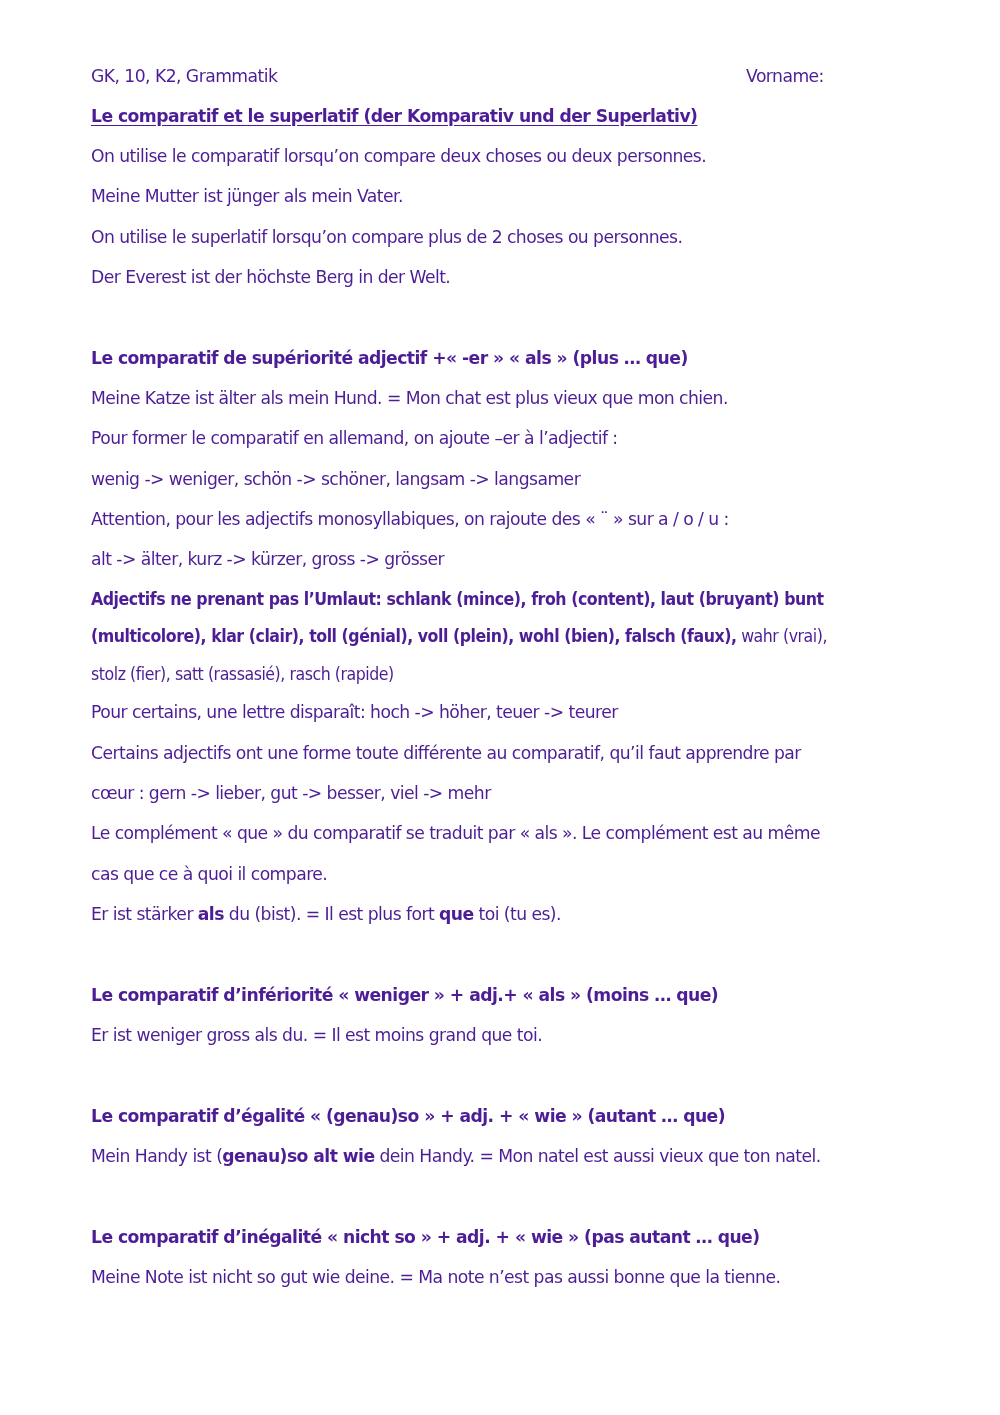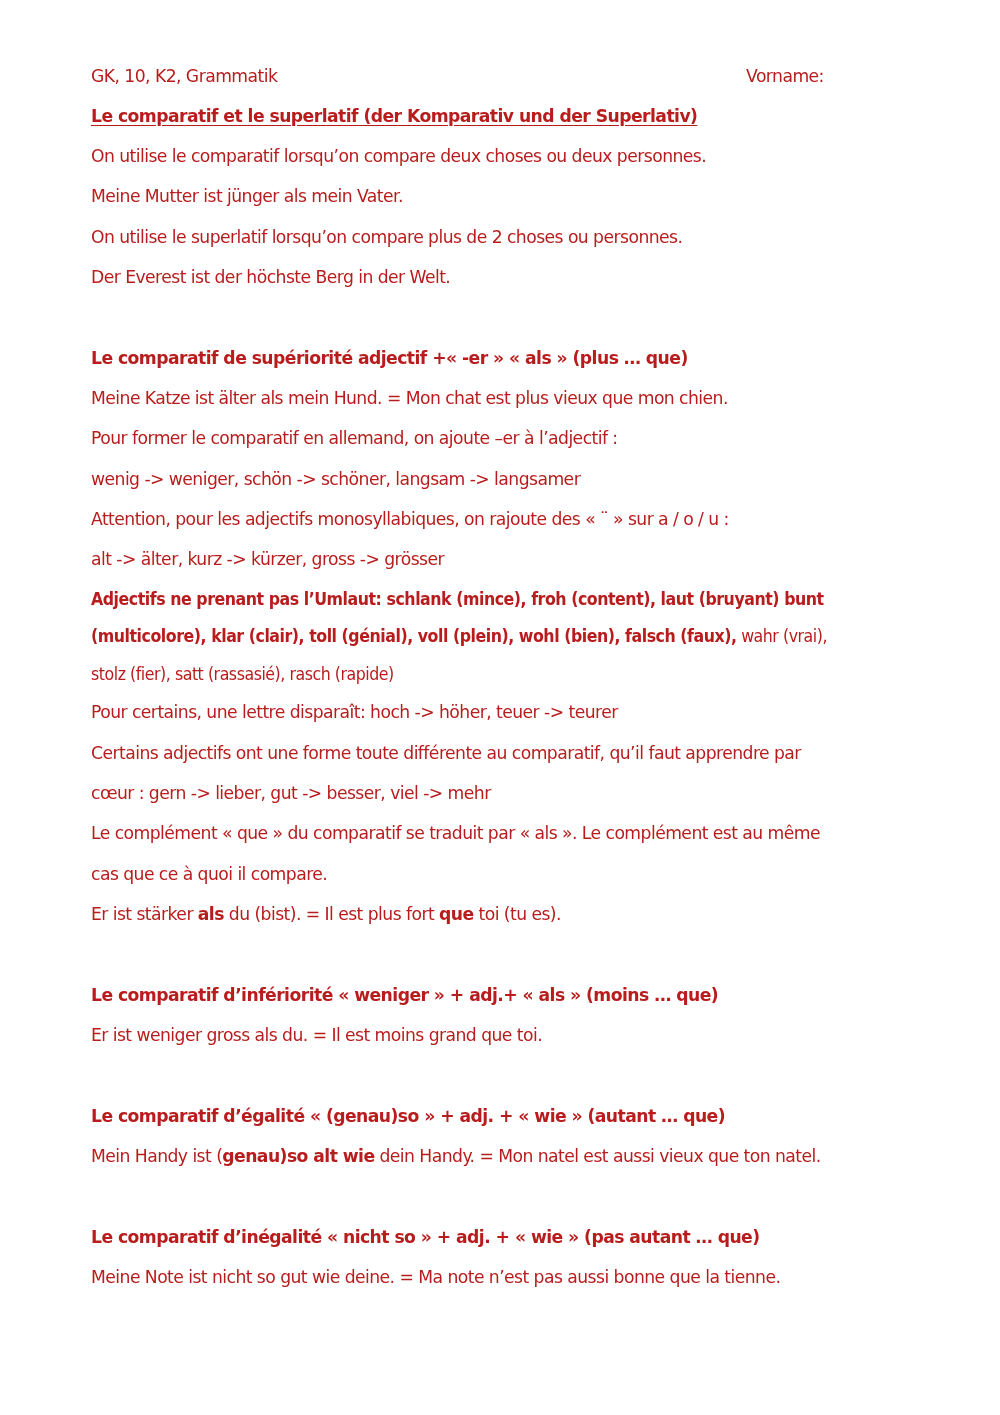--- a/index.html
+++ b/index.html
@@ -1,19 +1,19 @@
 <!DOCTYPE html>
 <html><head>
   <meta charset="utf-8">
   <style>
     html, body { margin: 0; padding: 0; background: #ffffff; }
     body { width: 1000px; height: 1415px; position: relative; overflow: hidden; }
     .page {
       position: absolute; left: 0; top: 0; width: 1000px; height: 1067px;
-      font-family: "DejaVu Sans", sans-serif; color: #b91c1c;
+      font-family: "DejaVu Sans", sans-serif; color: #4c1d95;
     }
     .line {
       position: absolute; left: 91px; white-space: nowrap;
       font-size: 18.5px; letter-spacing: -0.6px; line-height: 24px;
       transform: scaleX(0.93); transform-origin: left center;
     }
     .b { font-weight: bold; }
     .title { text-decoration: underline; text-underline-offset: 3px; }
     .small { font-size: 17px; letter-spacing: -0.5px; }
     .right { left: 746px; }

